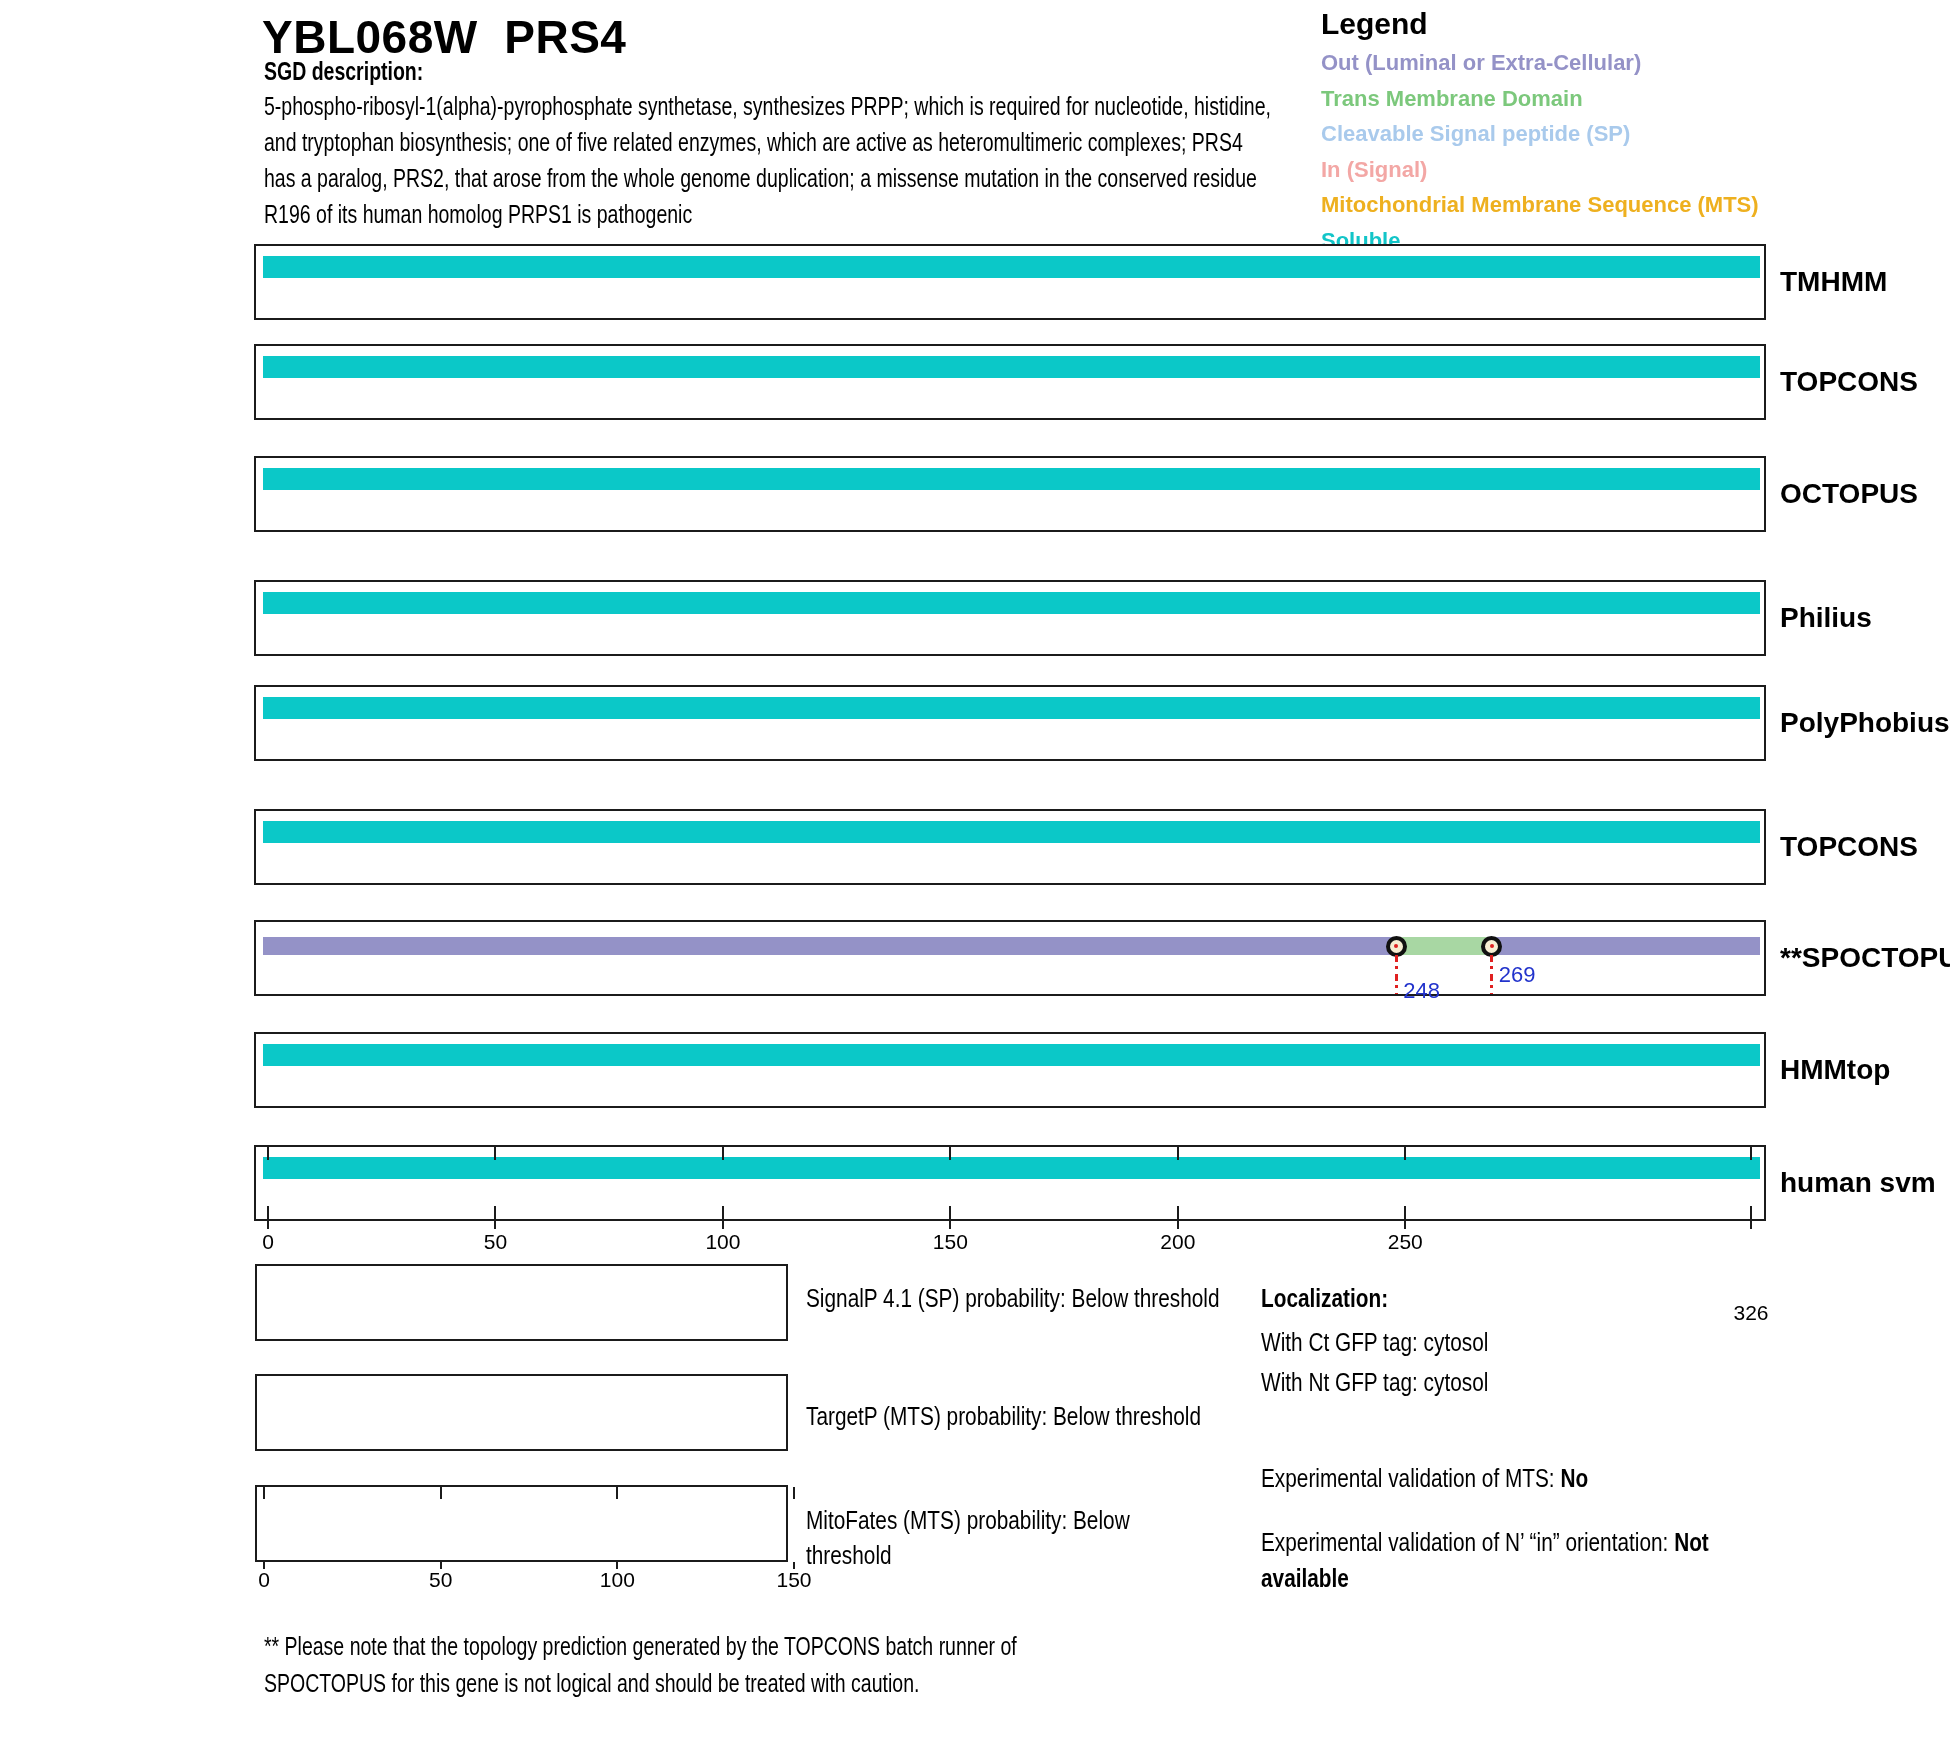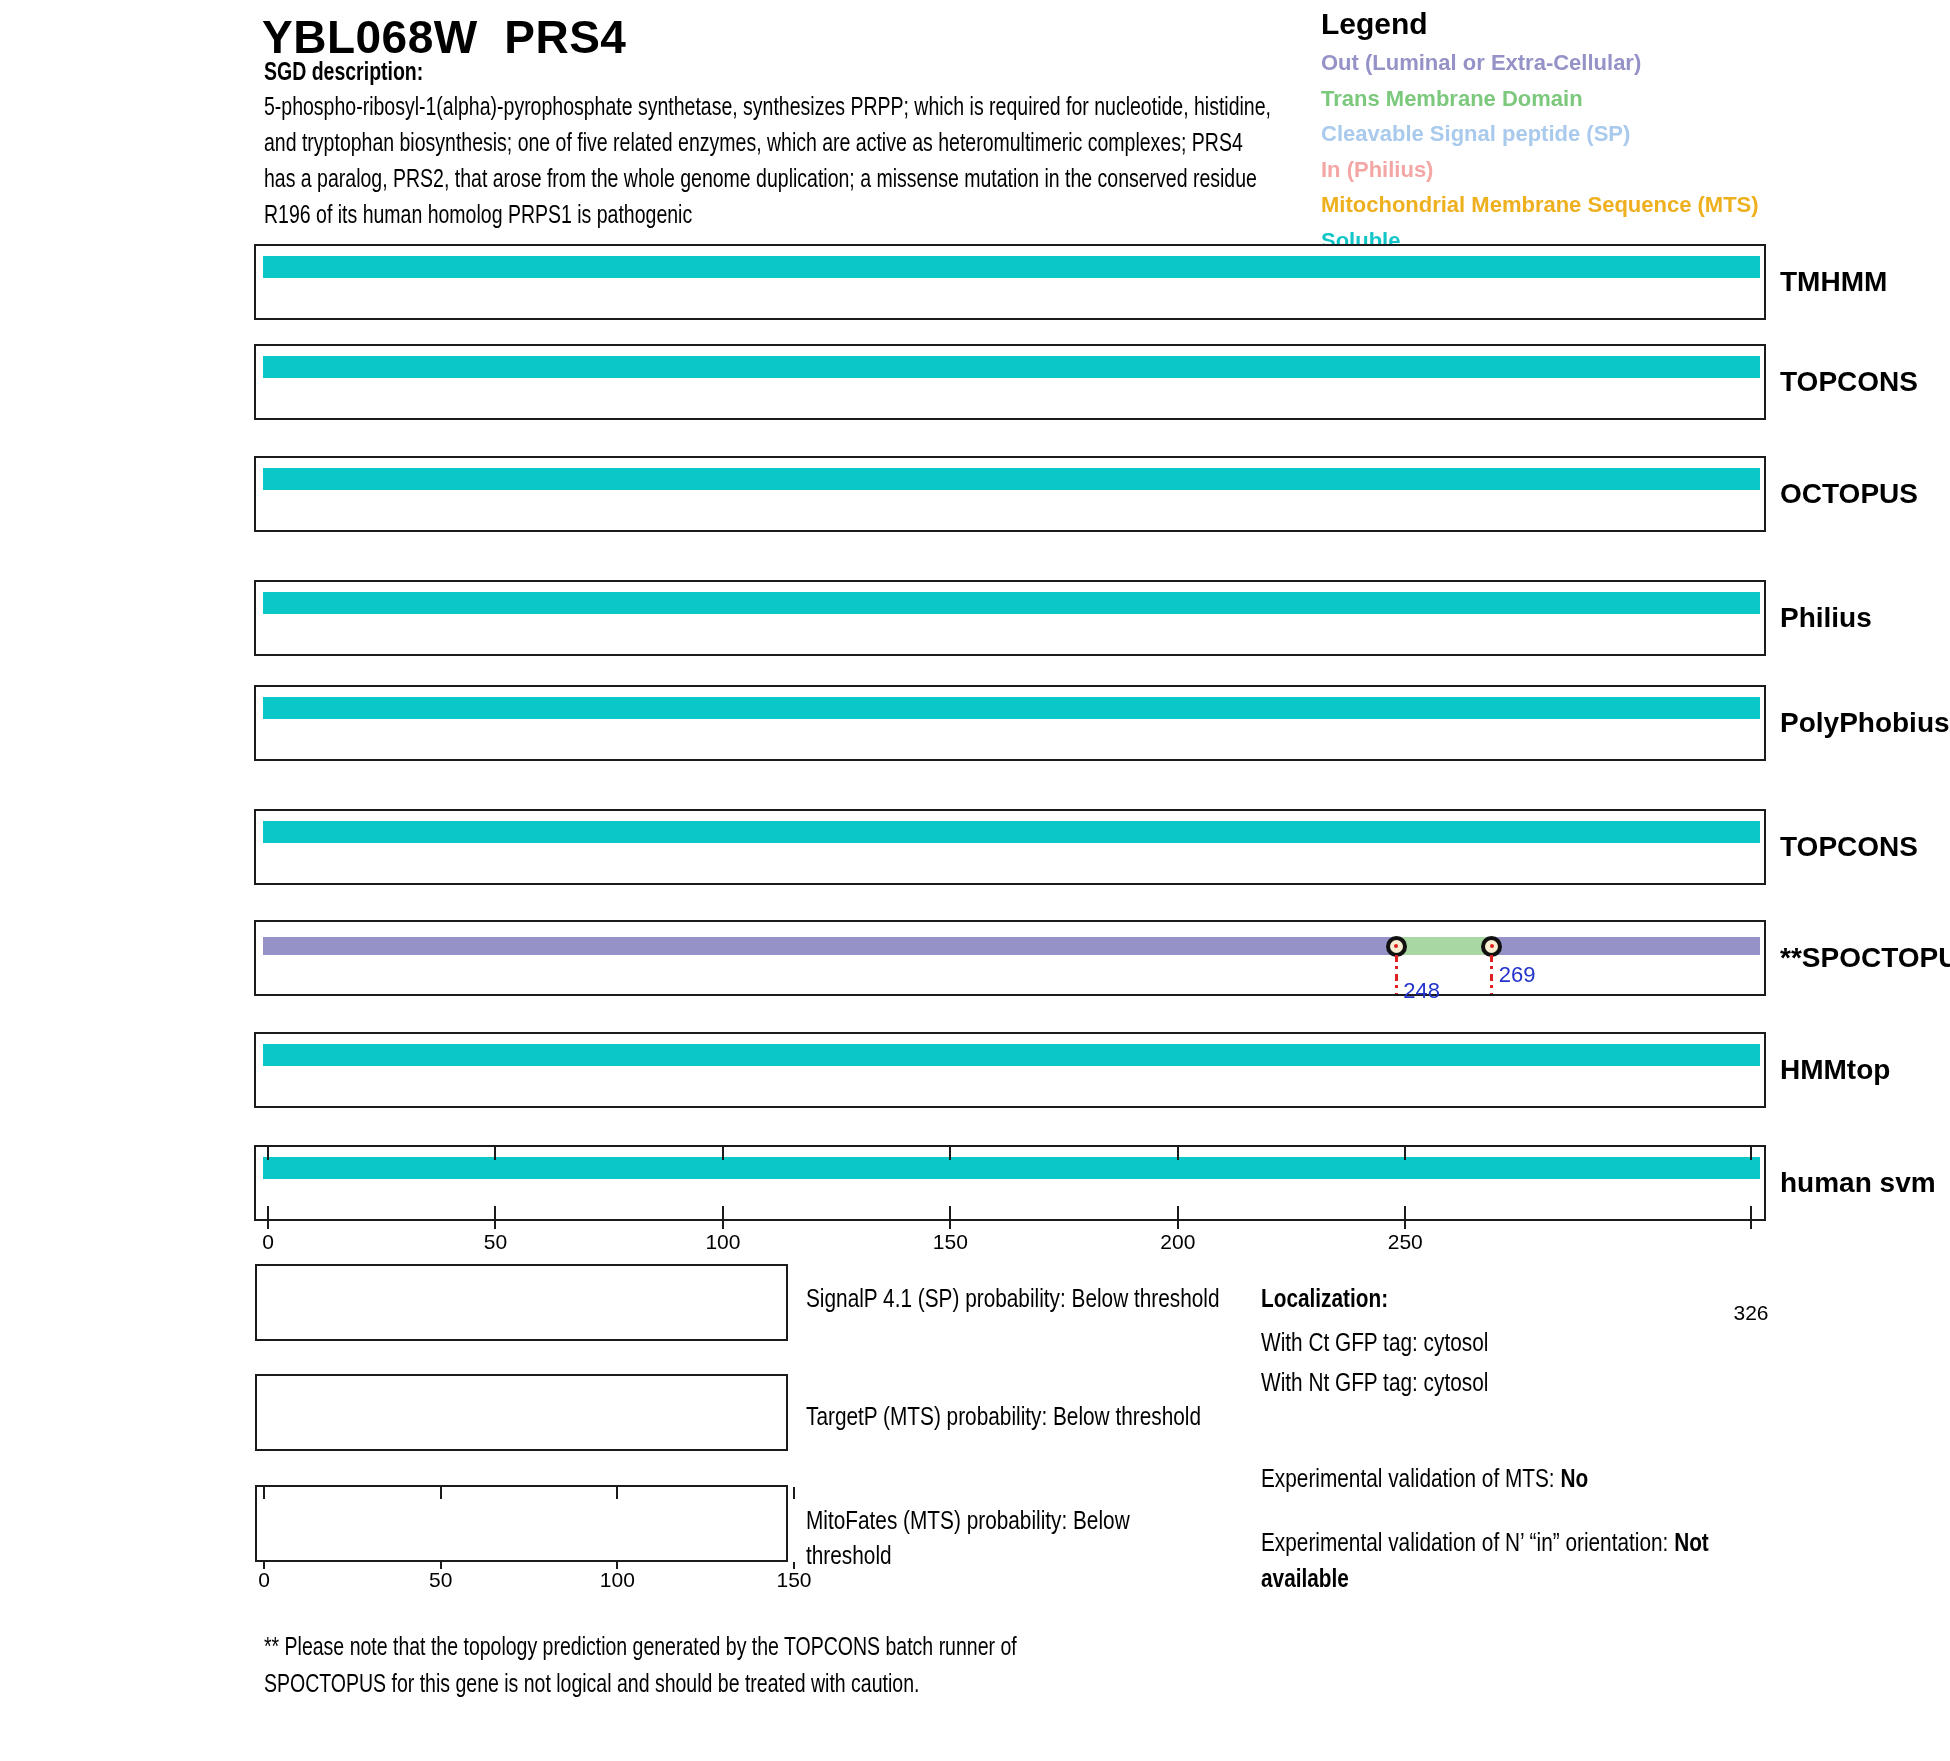--- a/index.html
+++ b/index.html
@@ -39,21 +39,21 @@
   <div class="abs page-title">YBL068W  PRS4</div>
   <div class="abs sgd-h cond">SGD description:</div>
   <div class="abs desc cond">5-phospho-ribosyl-1(alpha)-pyrophosphate synthetase, synthesizes PRPP; which is required for nucleotide, histidine, and tryptophan biosynthesis; one of five related enzymes, which are active as heteromultimeric complexes; PRS4 has a paralog, PRS2, that arose from the whole genome duplication; a missense mutation in the conserved residue R196 of its human homolog PRPS1 is pathogenic</div>
 
   <div class="abs legend">
     <div class="legend-title">Legend</div>
     <div id="legend-items">
         <div class="legend-item" style="color: rgb(148, 146, 199);">Out (Luminal or Extra-Cellular)</div>
         <div class="legend-item" style="color: rgb(124, 200, 124);">Trans Membrane Domain</div>
         <div class="legend-item" style="color: rgb(169, 202, 236);">Cleavable Signal peptide (SP)</div>
-        <div class="legend-item" style="color: rgb(243, 167, 165);">In (Philius)</div>
+        <div class="legend-item" style="color: rgb(243, 167, 165);">In (Signal)</div>
         <div class="legend-item" style="color: rgb(238, 176, 31);">Mitochondrial Membrane Sequence (MTS)</div>
         <div class="legend-item" style="color: rgb(18, 197, 200);">Soluble</div>
       </div>
   </div>
 
   <div id="tracks-layer">
       <div class="tbox" style="left: 254px; top: 244px; width: 1512px; height: 76px;"></div>
       <div class="barwrap" style="left: 263px; top: 256px; width: 1497px; height: 22px;">
         <div class="seg" style="left: 0px; width: 1497px; background: rgb(11, 200, 200);"></div>
       </div>

